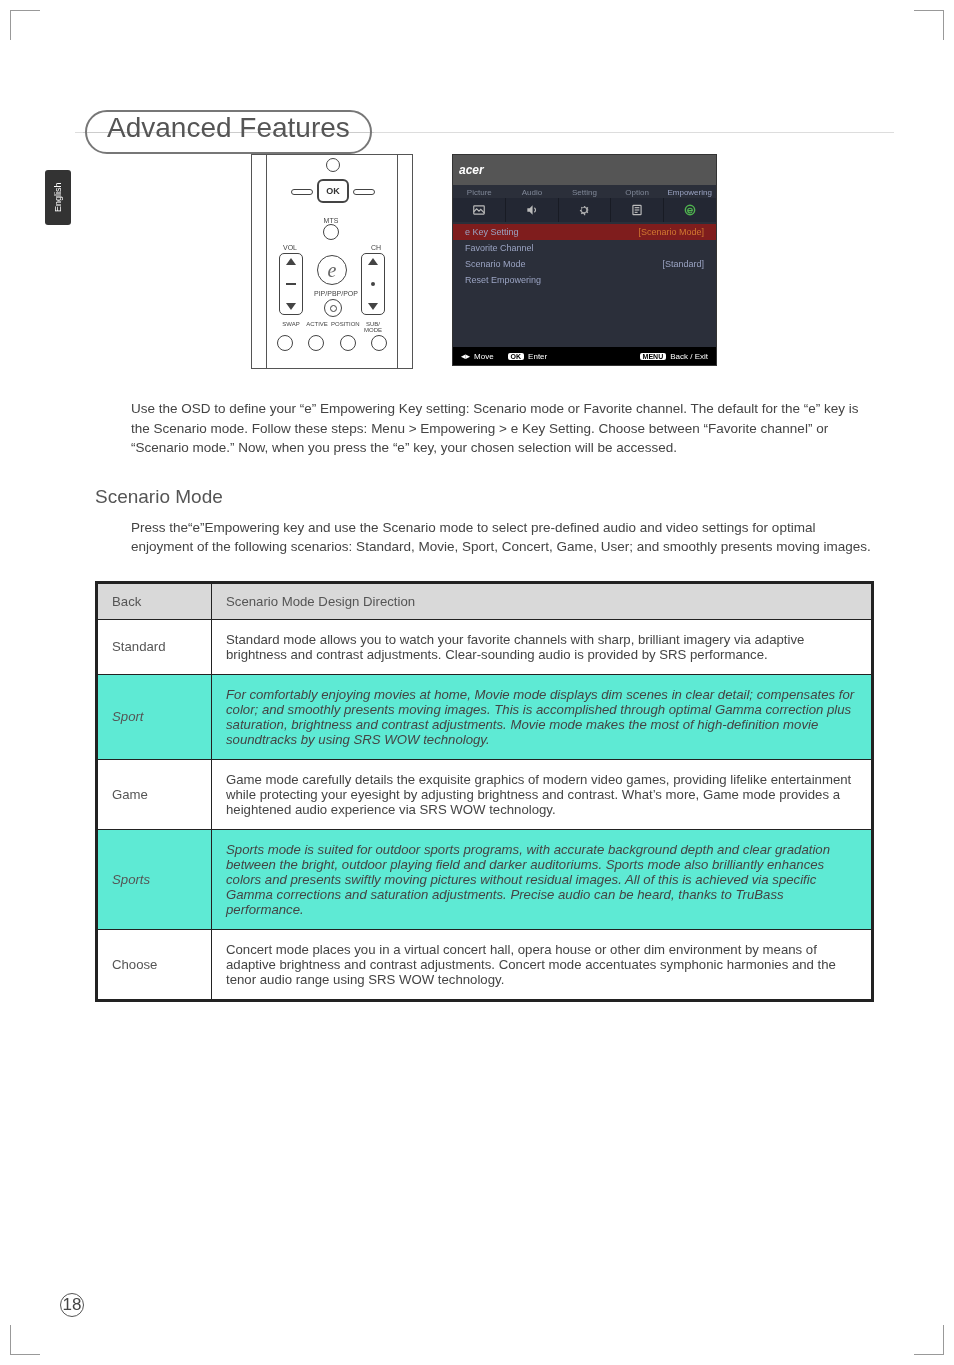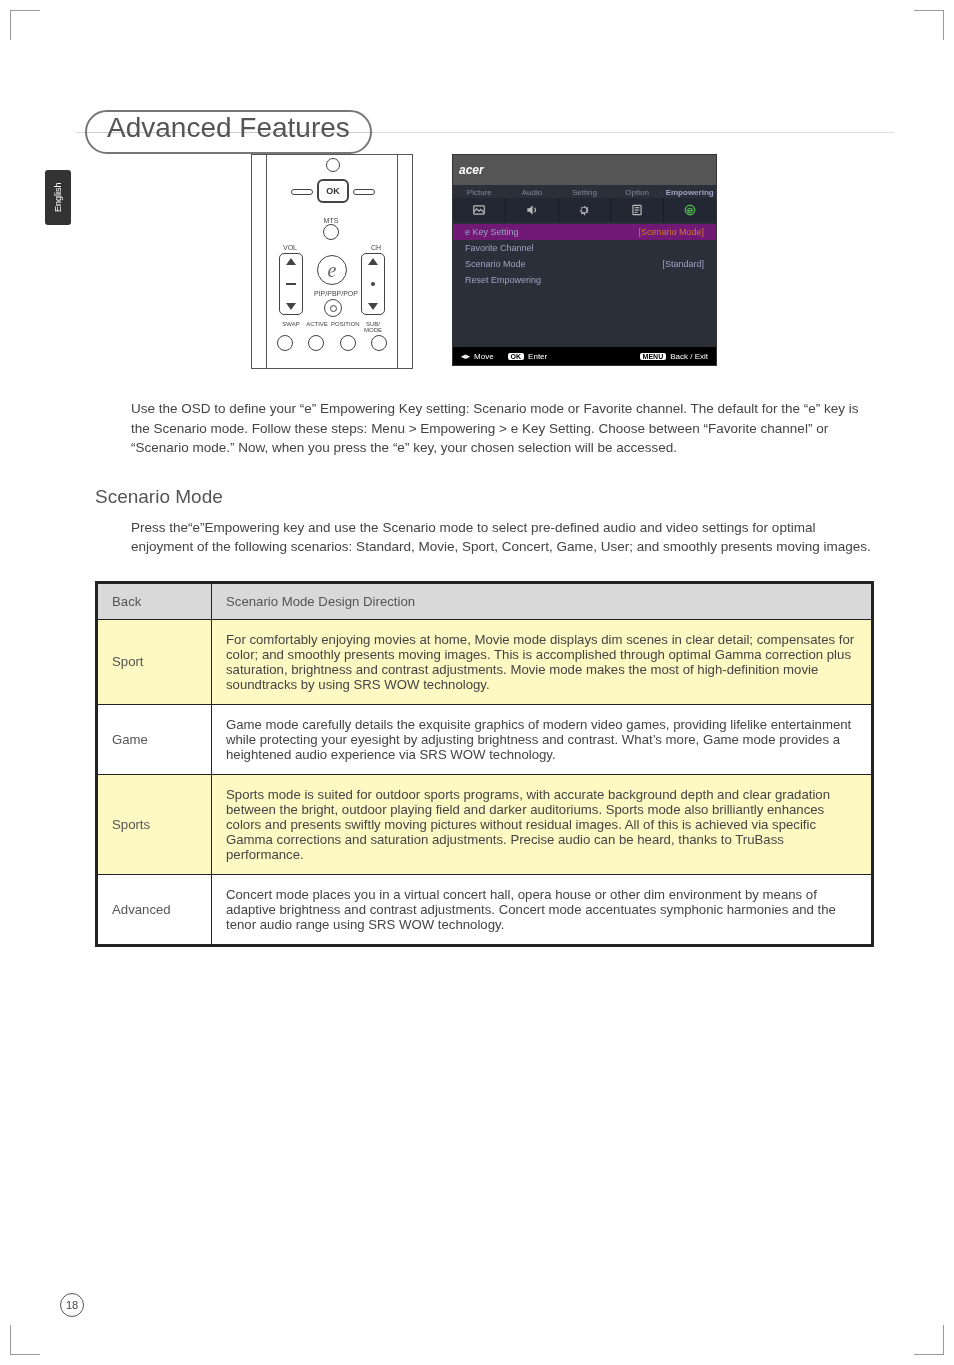--- a/index.html
+++ b/index.html
@@ -174,42 +174,42 @@
       background: #555; color:#fff; font-style: italic;
       padding: 8px 6px; font-size: 12px; font-weight:bold;
     }
     .osd-tabs {
       display:flex; background:#2b2f3a;
     }
     .osd-tab {
       flex:1; text-align:center; color:#808898; font-size:8px;
       padding: 3px 0 1px 0;
     }
-    .osd-tab.active { color:#9aa3c2;font-weight:bold; }
+    .osd-tab.active { color:#9aa3c2; }
     .osd-icons {
       display:flex; background:#232733;
     }
     .osd-icon {
       flex:1; height: 24px;
       display:flex;align-items:center;justify-content:center;
       color:#bbb;
       border-right:1px solid #181b24;
     }
     .osd-icon:last-child{ border-right:none;}
     .osd-icon.emp { color:#4fb34f;}
     .osd-icon svg { width:14px; height:14px; }
     .osd-body {
       flex:1; background:#2b2f3a; color:#9aa3c2;
       padding: 2px 0;
     }
     .osd-row {
       display:flex; justify-content:space-between;
       padding: 3px 12px; font-size: 9px;
     }
-    .osd-row.hl { background:#701a75; }
+    .osd-row.hl { background:#7f1d1d; }
     .osd-row .val.sel { color:#d07830; }
     .osd-foot {
       background:#000; color:#fff; display:flex;
       font-size:8px; padding: 4px 8px; gap: 14px;
     }
     .osd-foot .fi { display:flex; align-items:center; gap:4px; }
     .osd-foot .chip {
       background:#fff; color:#000; border-radius:2px;
       padding: 0 3px; font-size:7px; font-weight:bold;
     }
@@ -248,32 +248,32 @@
     table.modes thead th {
       background: #d9d9d9;
       color: #555;
       font-weight: 400;
       padding: 10px 14px;
     }
     table.modes td.mode-name {
       width: 115px;
       color: #555;
     }
-    table.modes tr.alt td { background: #fef9c3; }
+    table.modes tr.alt td { background: #5eead4; font-style: italic; }
     table.modes tr.alt td.mode-name { color:#555; }
 
     .pagenum {
       position: absolute;
       left: 60px;
       bottom: 48px;
       width: 24px; height: 24px;
       border: 1.5px solid #555;
       border-radius: 50%;
       display:flex;align-items:center;justify-content:center;
-      font-size: 11px; color:#444;
+      font-size: 17px; color:#444;
     }
   </style>
 </head>
 <body>
 
 <div class="crop tl"></div>
 <div class="crop tr"></div>
 <div class="crop bl"></div>
 <div class="crop br"></div>
 
@@ -420,34 +420,38 @@
   <p class="body">Press the“e”Empowering key and use the Scenario mode to select pre-defined audio and video settings for optimal enjoyment of the following scenarios: Standard, Movie, Sport, Concert, Game, User; and smoothly presents moving images.</p>
 
   <table class="modes">
     <thead>
       <tr>
         <th>Back</th>
         <th>Scenario Mode Design Direction</th>
       </tr>
     </thead>
     <tbody id="modes-body">
+        <tr>
+          <td class="mode-name">Standard</td>
+          <td>Standard mode allows you to watch your favorite channels with sharp, brilliant imagery via adaptive brightness and contrast adjustments. Clear-sounding audio is provided by SRS performance.</td>
+        </tr>
         <tr class="alt">
           <td class="mode-name">Sport</td>
           <td>For comfortably enjoying movies at home, Movie mode displays dim scenes in clear detail; compensates for color; and smoothly presents moving images. This is accomplished through optimal Gamma correction plus saturation, brightness and contrast adjustments. Movie mode makes the most of high-definition movie soundtracks by using SRS WOW technology.</td>
         </tr>
         <tr>
           <td class="mode-name">Game</td>
           <td>Game mode carefully details the exquisite graphics of modern video games, providing lifelike entertainment while protecting your eyesight by adjusting brightness and contrast. What’s more, Game mode provides a heightened audio experience via SRS WOW technology.</td>
         </tr>
         <tr class="alt">
           <td class="mode-name">Sports</td>
           <td>Sports mode is suited for outdoor sports programs, with accurate background depth and clear gradation between the bright, outdoor playing field and darker auditoriums. Sports mode also brilliantly enhances colors and presents swiftly moving pictures without residual images. All of this is achieved via specific Gamma corrections and saturation adjustments. Precise audio can be heard, thanks to TruBass performance.</td>
         </tr>
         <tr>
-          <td class="mode-name">Advanced</td>
+          <td class="mode-name">Choose</td>
           <td>Concert mode places you in a virtual concert hall, opera house or other dim environment by means of adaptive brightness and contrast adjustments. Concert mode accentuates symphonic harmonies and the tenor audio range using SRS WOW technology.</td>
         </tr>
       </tbody>
   </table>
 
 </div>
 
 <div class="pagenum">18</div>
 
 </body></html>

